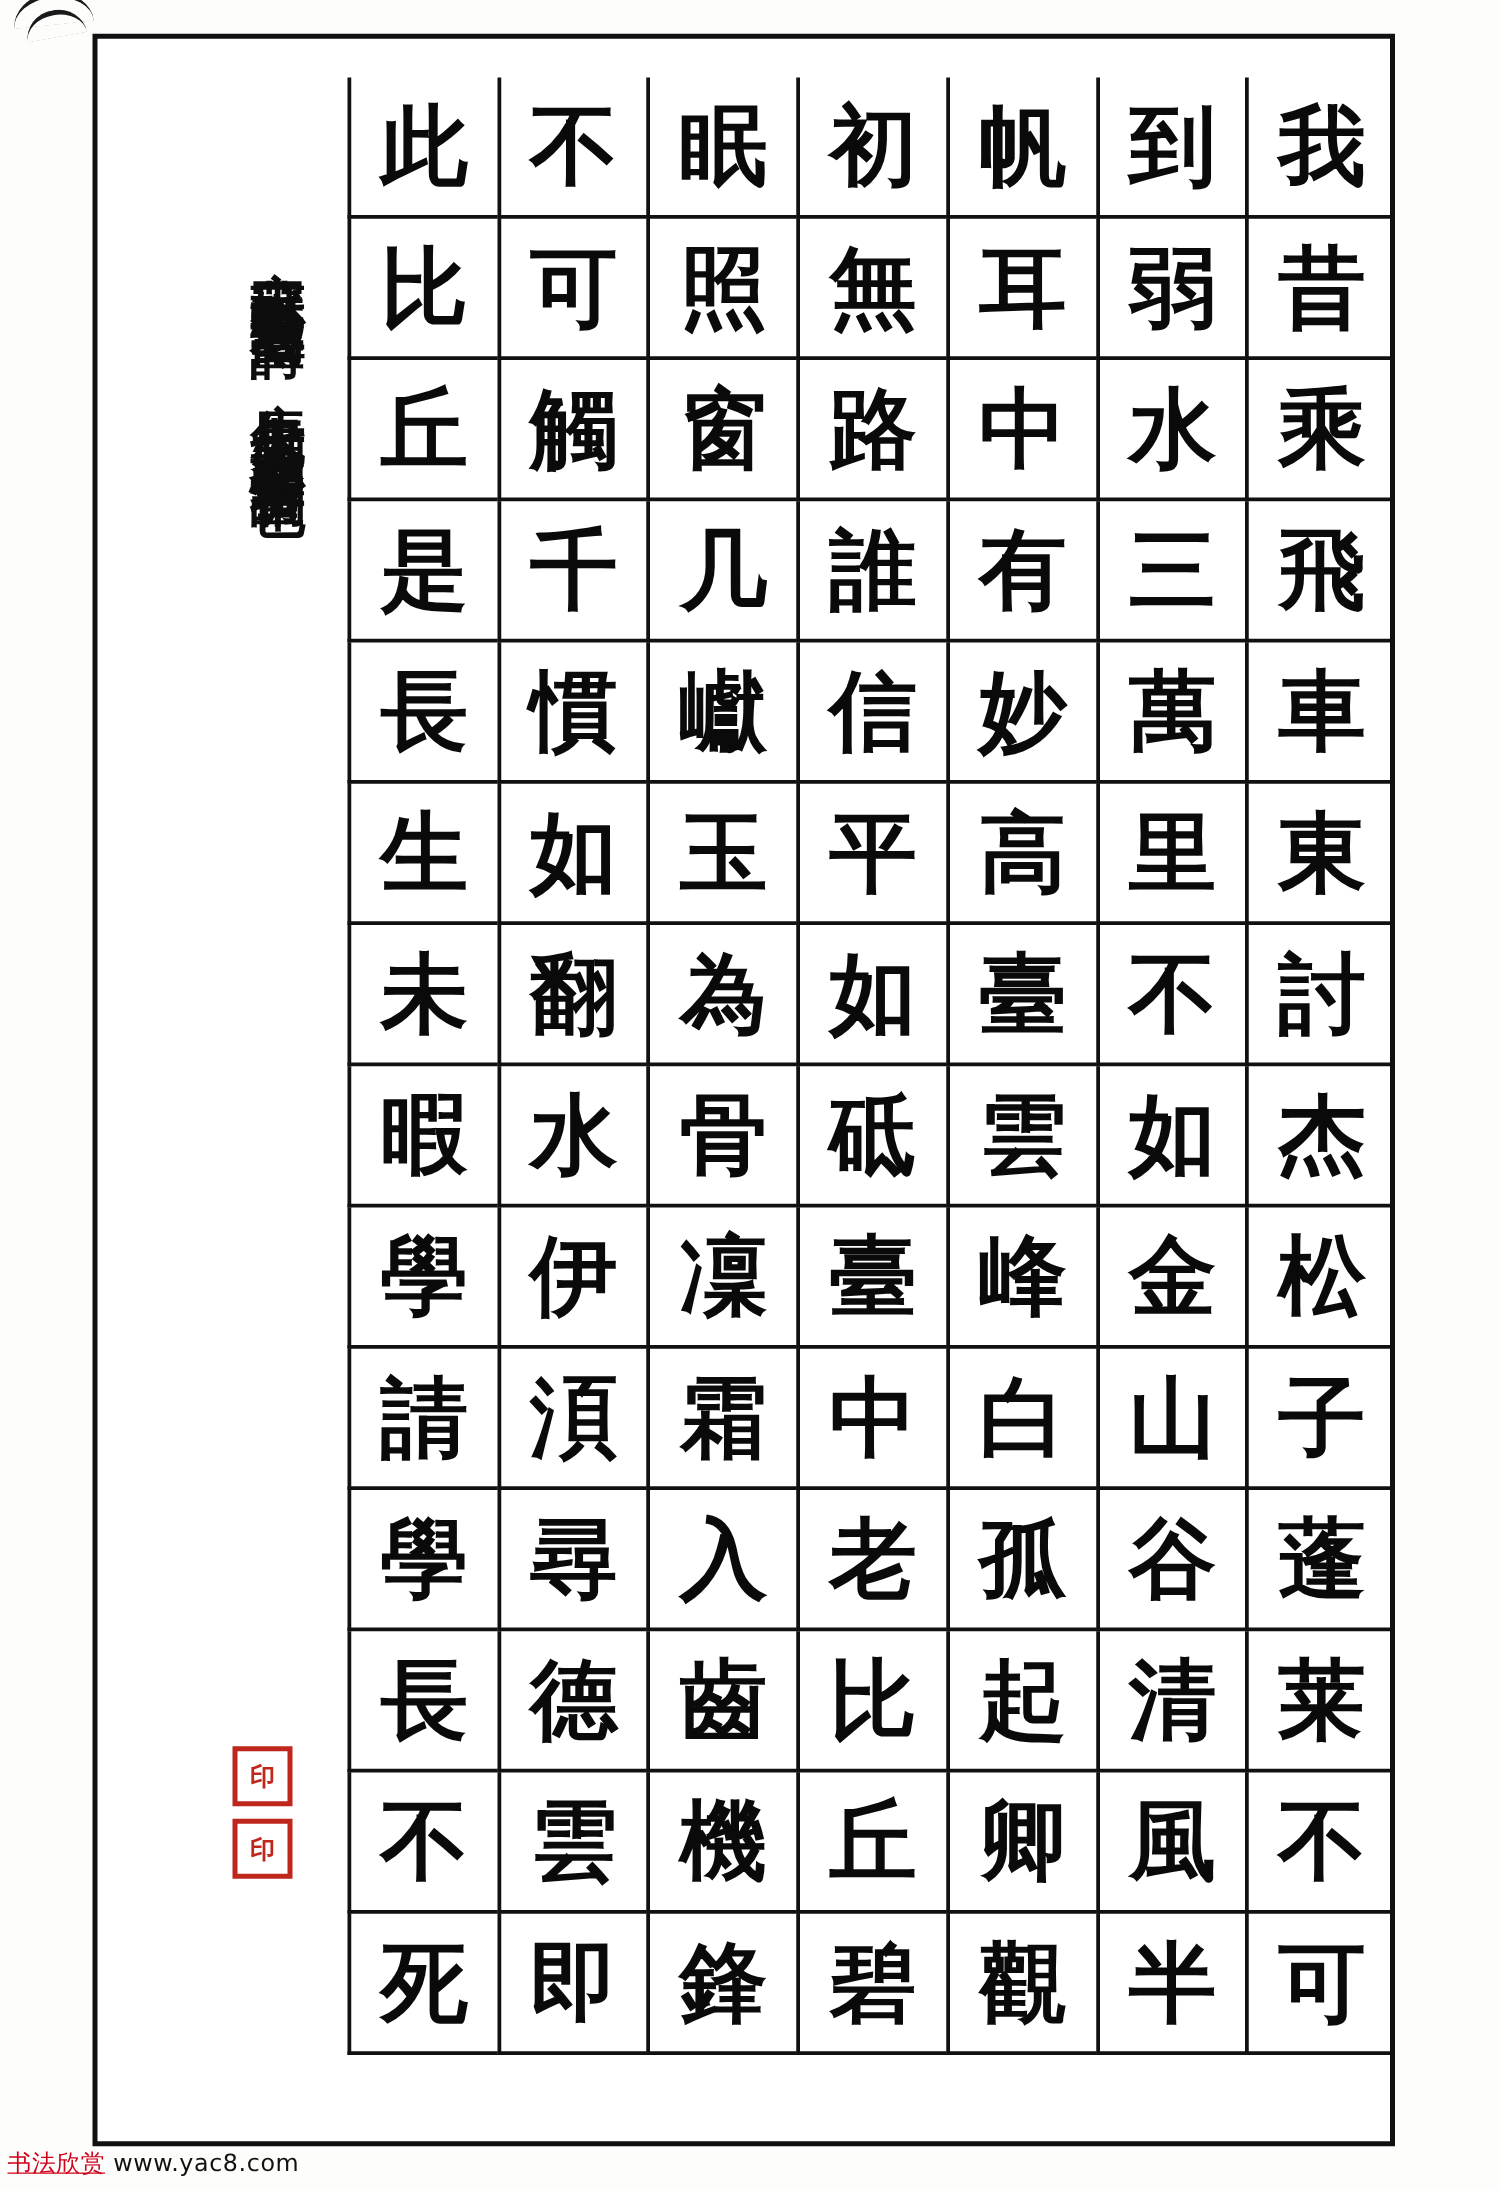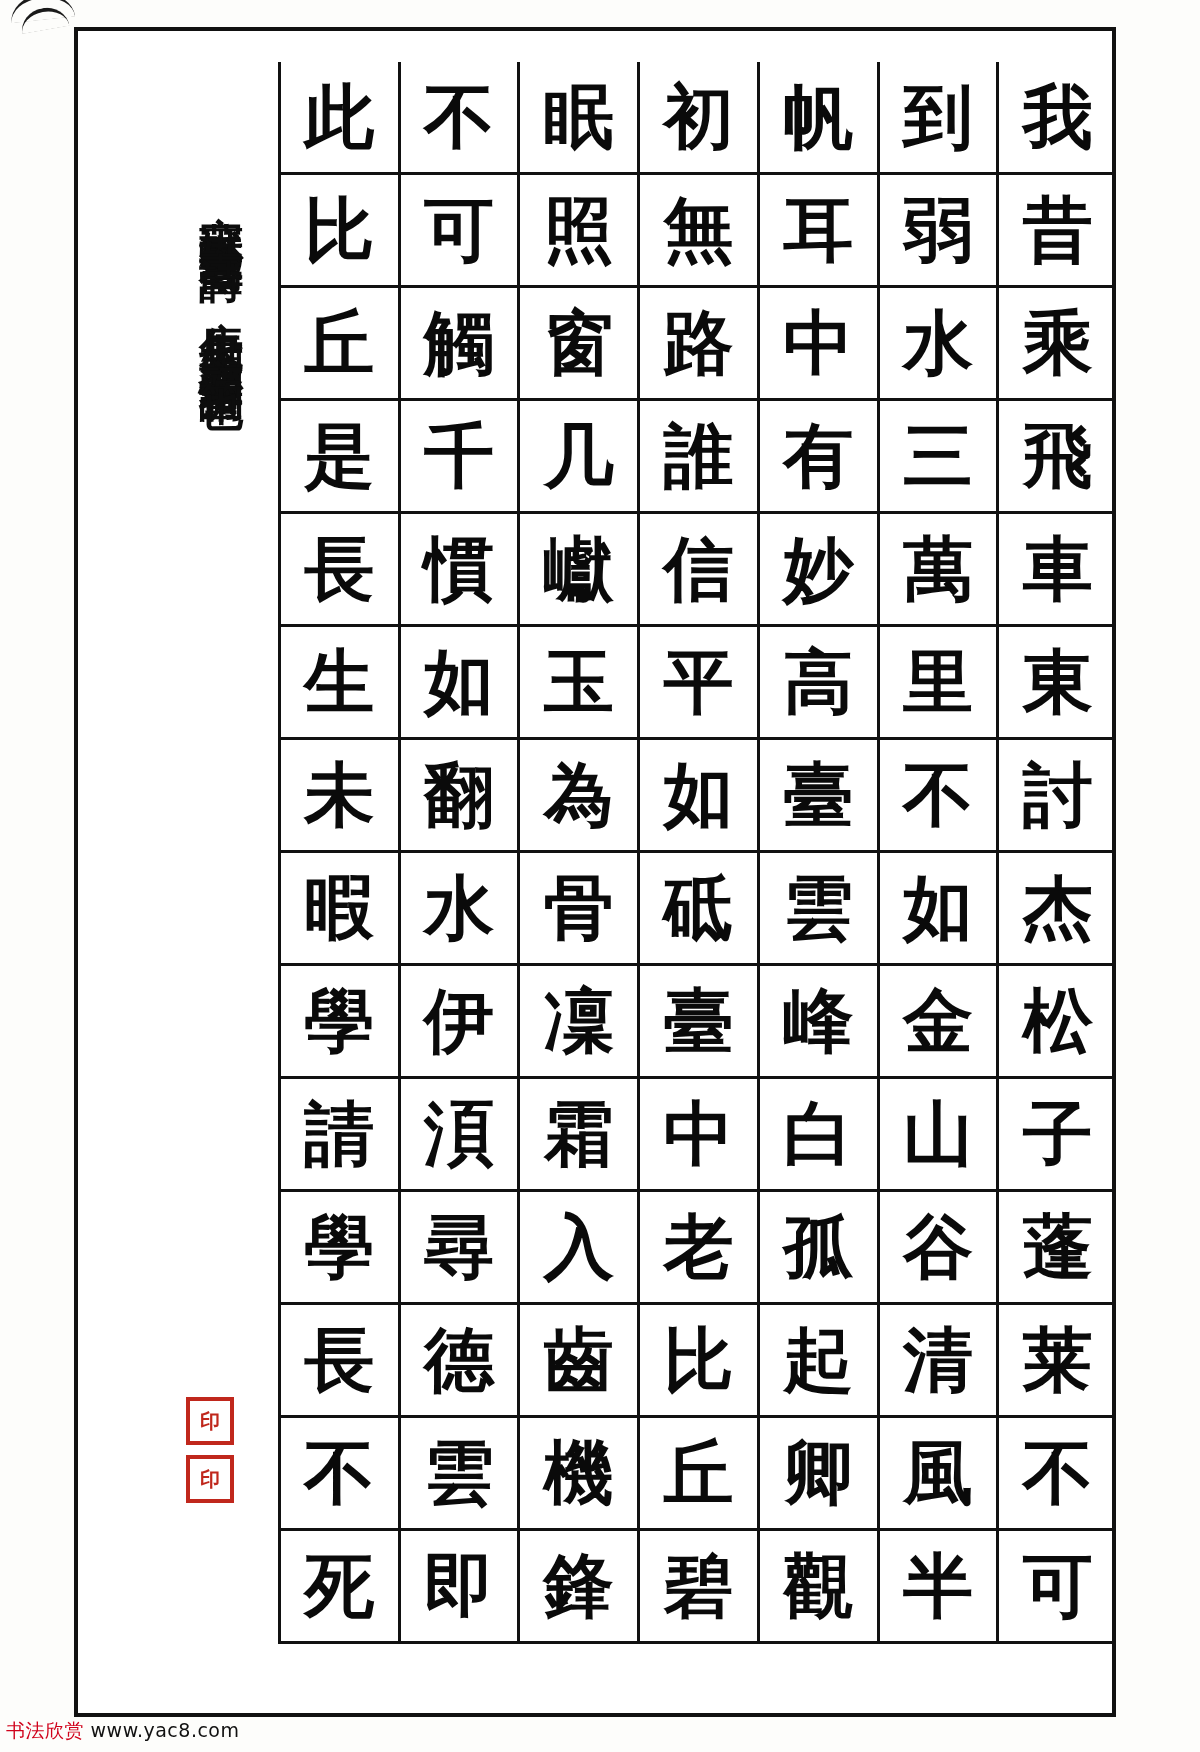--- a/index.html
+++ b/index.html
@@ -147,21 +147,21 @@
   
   #watermark {
     position: absolute;
     left: 6px;
     bottom: 8px;
     font-family: "DejaVu Sans", sans-serif;
     font-size: 19px;
     color: #111;
     letter-spacing: 0.5px;
   }
-  #watermark .wm-red { color: #d0021b; }
+  #watermark .wm-red { color: #d0021b; text-decoration: underline; }
 </style>
 </head>
 <body>
 
 <div id="page">
 
   <div id="corner-mark">
     <span class="s1"></span>
     <span class="s2"></span>
   </div>

